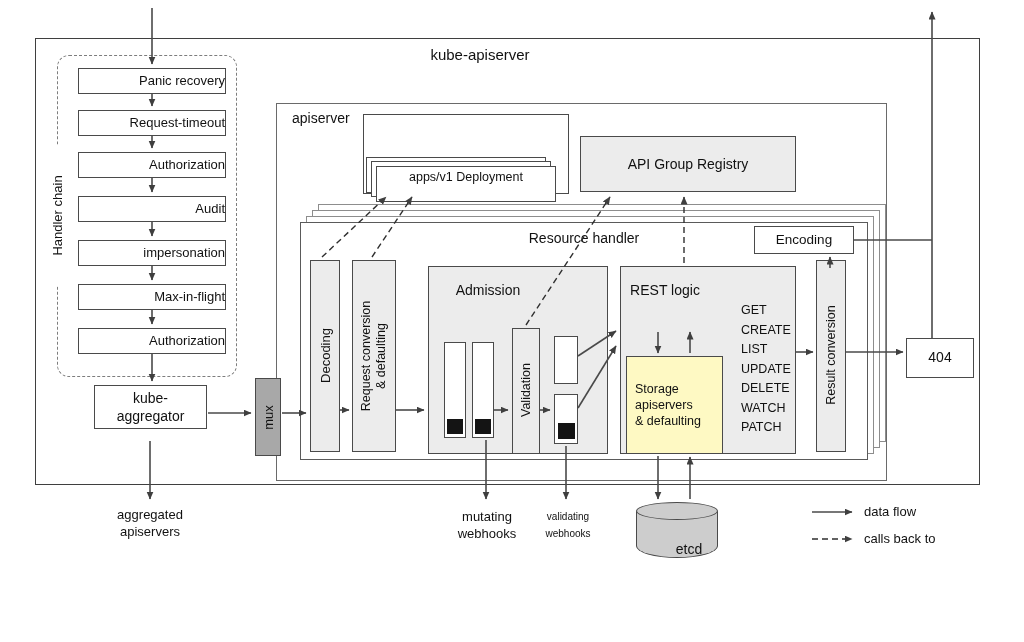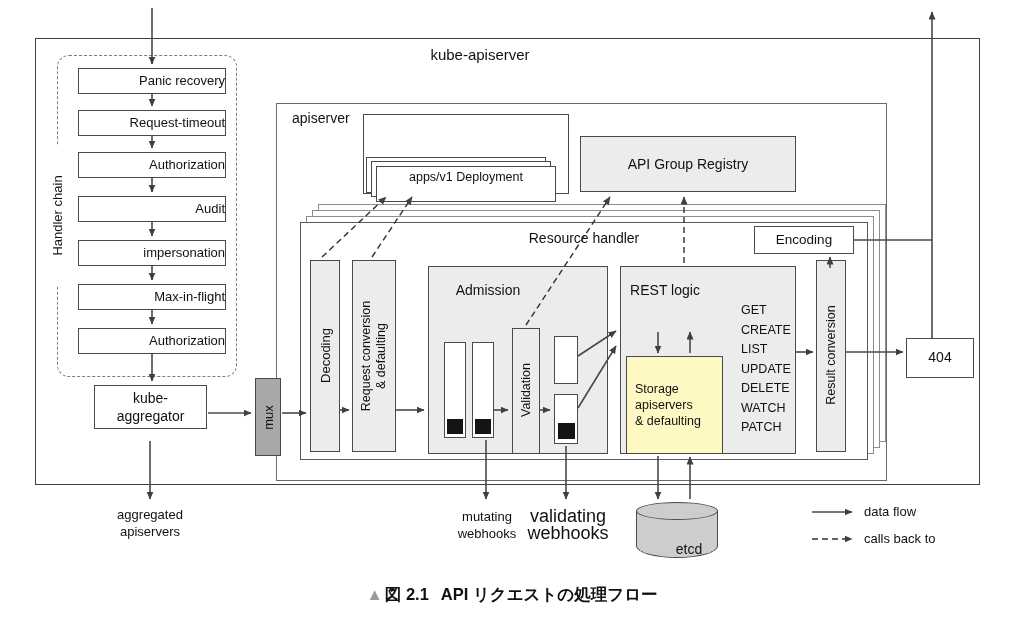--- a/index.html
+++ b/index.html
@@ -75,21 +75,21 @@
   .encoding{left:754px;top:226px;width:100px;height:28px;line-height:25px;text-align:center;font-size:13.5px;border-width:1.3px;}
   .nf404{left:906px;top:338px;width:68px;height:40px;line-height:36px;text-align:center;font-size:14px;}
 
   .etcd{position:absolute;left:636px;top:502px;width:82px;height:56px;}
   .etcd-body{position:absolute;left:0;top:9px;width:100%;height:47px;background:#cdcdcd;border:1.5px solid #4a4a4a;border-top:none;
              border-radius:0 0 41px 41px / 0 0 12px 12px;box-sizing:border-box;}
   .etcd-top{position:absolute;left:0;top:0;width:100%;height:18px;background:#cdcdcd;border:1.5px solid #4a4a4a;border-radius:50%;box-sizing:border-box;}
   .etcd-label{position:absolute;left:12px;top:20px;width:100%;text-align:center;font-size:14px;margin-top:19px;}
 
   .mutlabel{left:431px;top:508px;width:112px;text-align:center;font-size:13px;line-height:17px;}
-  .vallabel2{left:510px;top:508px;width:116px;text-align:center;font-size:18px;line-height:17px;}
+  .vallabel2{left:510px;top:508px;width:116px;text-align:center;font-size:10px;line-height:17px;}
 
   .legend-dataflow{left:864px;top:504px;font-size:13px;}
   .legend-callsback{left:864px;top:531px;font-size:13px;}
 
   .caption{left:0;top:584px;width:1024px;text-align:center;font-size:16.5px;font-weight:bold;}
   .cap-marker{color:#9a9a9a;margin-right:2px;}
   .cap-num{margin-right:12px;}
 </style>
 </head>
 <body>
@@ -195,23 +195,20 @@
     <div>webhooks</div>
   </div>
   <div class="lbl vallabel2">
     <div>validating</div>
     <div>webhooks</div>
   </div>
 
   <div class="lbl legend-dataflow">data flow</div>
   <div class="lbl legend-callsback">calls back to</div>
 
-  <div class="lbl caption">
-    <span class="cap-marker">▲</span><span class="cap-num">図 2.1</span><span>API リクエストの処理フロー</span>
-  </div>
 
   <svg class="arrows" width="1024" height="642" viewBox="0 0 1024 642" aria-hidden="true">
     <defs>
       <marker id="ah" markerWidth="9" markerHeight="8" refX="7.5" refY="3.5" orient="auto" markerUnits="userSpaceOnUse">
         <path d="M0,0 L8,3.5 L0,7 Z" fill="#3f3f3f"></path>
       </marker>
     </defs>
     <g stroke="#4a4a4a" stroke-width="1.6" fill="none">
       <line x1="152" y1="8" x2="152" y2="64" marker-end="url(#ah)"></line>
       <line x1="152" y1="94" x2="152" y2="106" marker-end="url(#ah)"></line>

